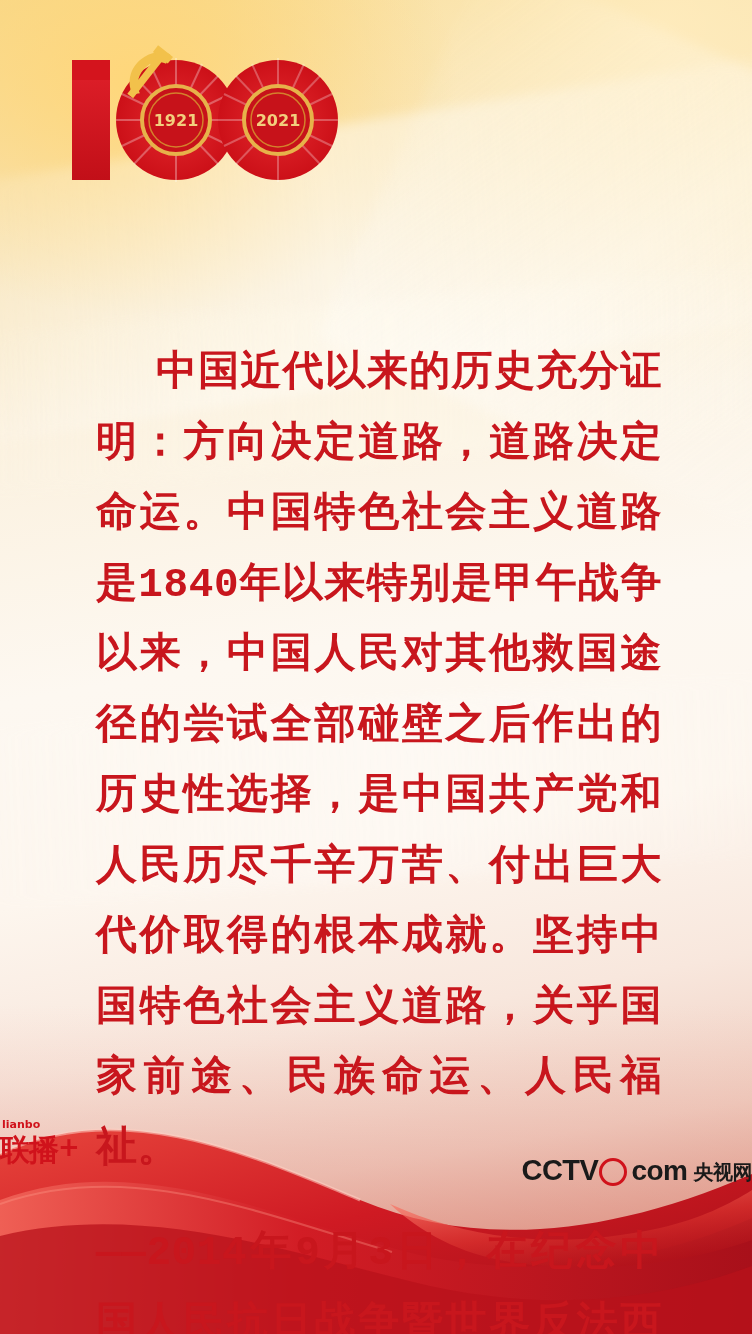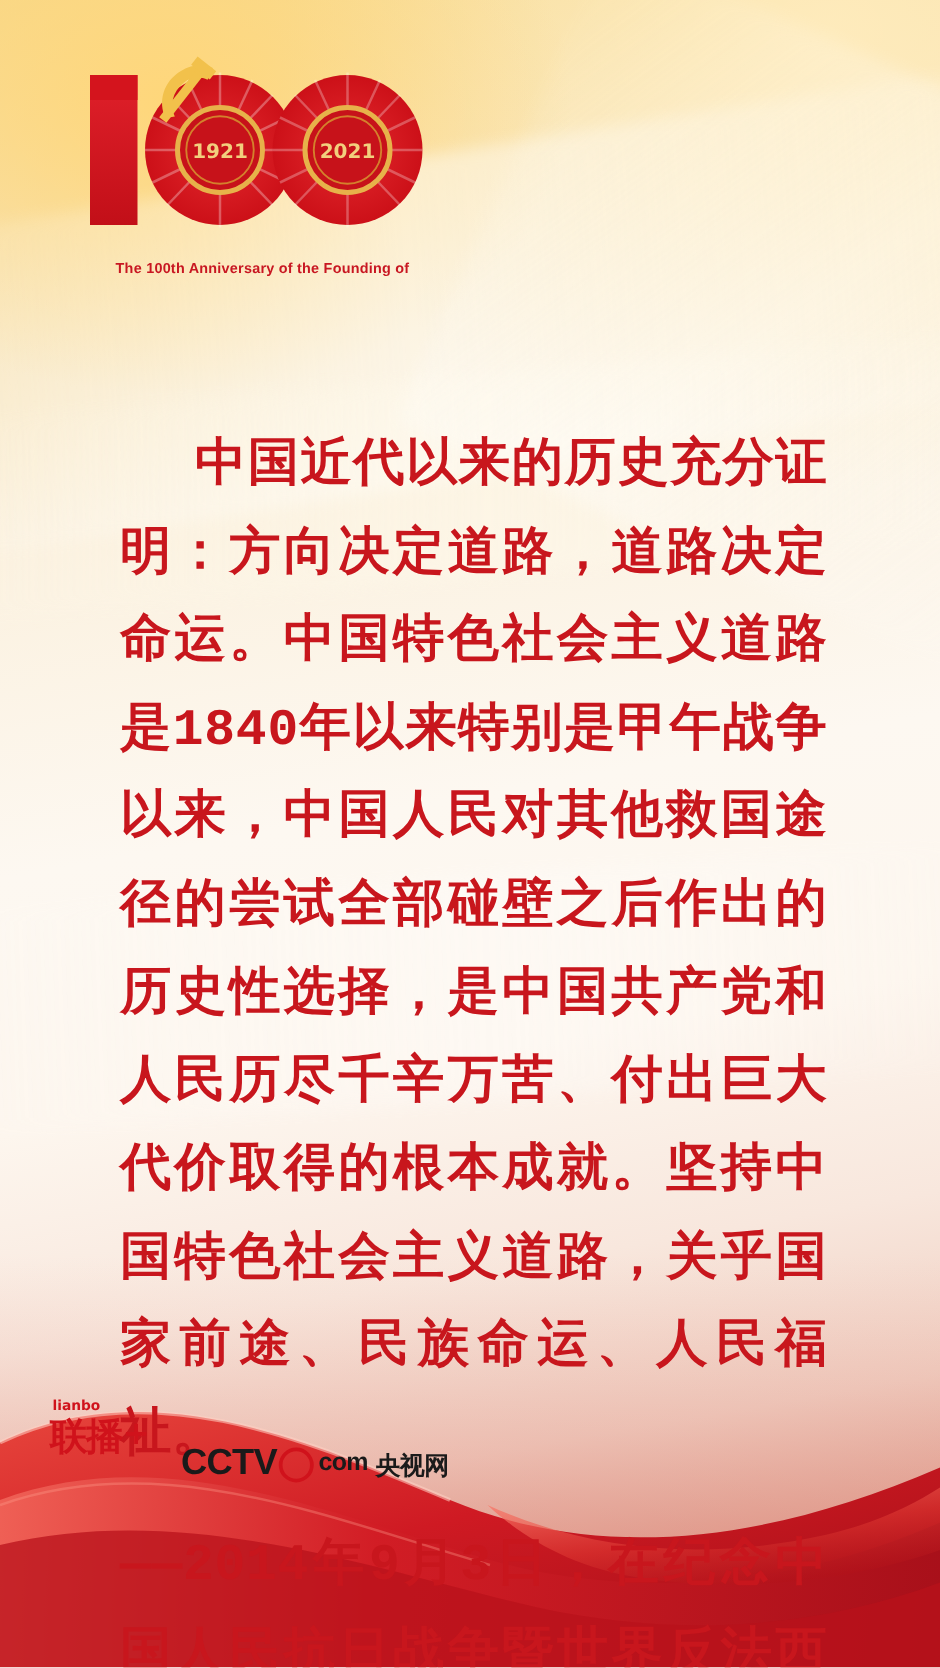--- a/index.html
+++ b/index.html
@@ -116,24 +116,23 @@
     margin-top: 34px;
     text-indent: 0;
   }
 
   
   .footer {
     position: absolute;
     left: 0; right: 0;
     top: 1112px;
     display: flex;
-    justify-content: flex-start;
+    justify-content: space-between;
     align-items: center;
-    gap: 26px;
-    padding-left: 40px;
+    gap: 78px;
   }
   .lianbo {
     position: relative;
     color: #d0121b;
     font-family: "DejaVu Sans", "Liberation Sans", sans-serif;
     font-weight: bold;
     font-size: 30px;
     line-height: 1;
     letter-spacing: -1px;
   }
@@ -162,21 +161,21 @@
   }
   .cctv .cctv-ring {
     display: inline-block;
     width: 22px; height: 22px;
     border: 3px solid #d0121b;
     border-radius: 50%;
     margin: 0 4px 0 1px;
     position: relative;
     top: 1px;
   }
-  .cctv .dotcom { font-size: 20px; }
+  .cctv .dotcom { font-size: 28px; }
   .cctv .yangshi {
     font-size: 20px;
     margin-left: 6px;
     font-family: Liberation Mono, monospace;
     color: #1a1a1a;
     position: relative;
     top: 2px;
   }
 </style>
 </head>
@@ -299,21 +298,20 @@
 
         <g transform="translate(56,6) scale(1.05)">
           <path d="M10,46 C4,34 8,18 22,10 C30,5 40,5 46,8 L42,17 C36,14 29,15 24,19 C15,26 13,37 17,45 Z" fill="#f2c14b"></path>
           <rect x="18" y="8" width="7" height="44" transform="rotate(38 21 30)" fill="#f2c14b"></rect>
           <rect x="30" y="4" width="18" height="8" transform="rotate(38 39 8)" fill="#f2c14b"></rect>
         </g>
       </svg>
     </div>
 
     <div class="emblem-en">
-      <div>The 100th Anniversary of the Founding of</div>
     </div>
   </div>
 
   <div class="quote">
     <p class="body">中国近代以来的历史充分证明：方向决定道路，道路决定命运。中国特色社会主义道路是1840年以来特别是甲午战争以来，中国人民对其他救国途径的尝试全部碰壁之后作出的历史性选择，是中国共产党和人民历尽千辛万苦、付出巨大代价取得的根本成就。坚持中国特色社会主义道路，关乎国家前途、民族命运、人民福祉。</p>
     <p class="attrib">——2014年9月3日，在纪念中国人民抗日战争暨世界反法西斯战争胜利69周年座谈会上的讲话</p>
   </div>
 
   <div class="footer">
     <div class="lianbo">

